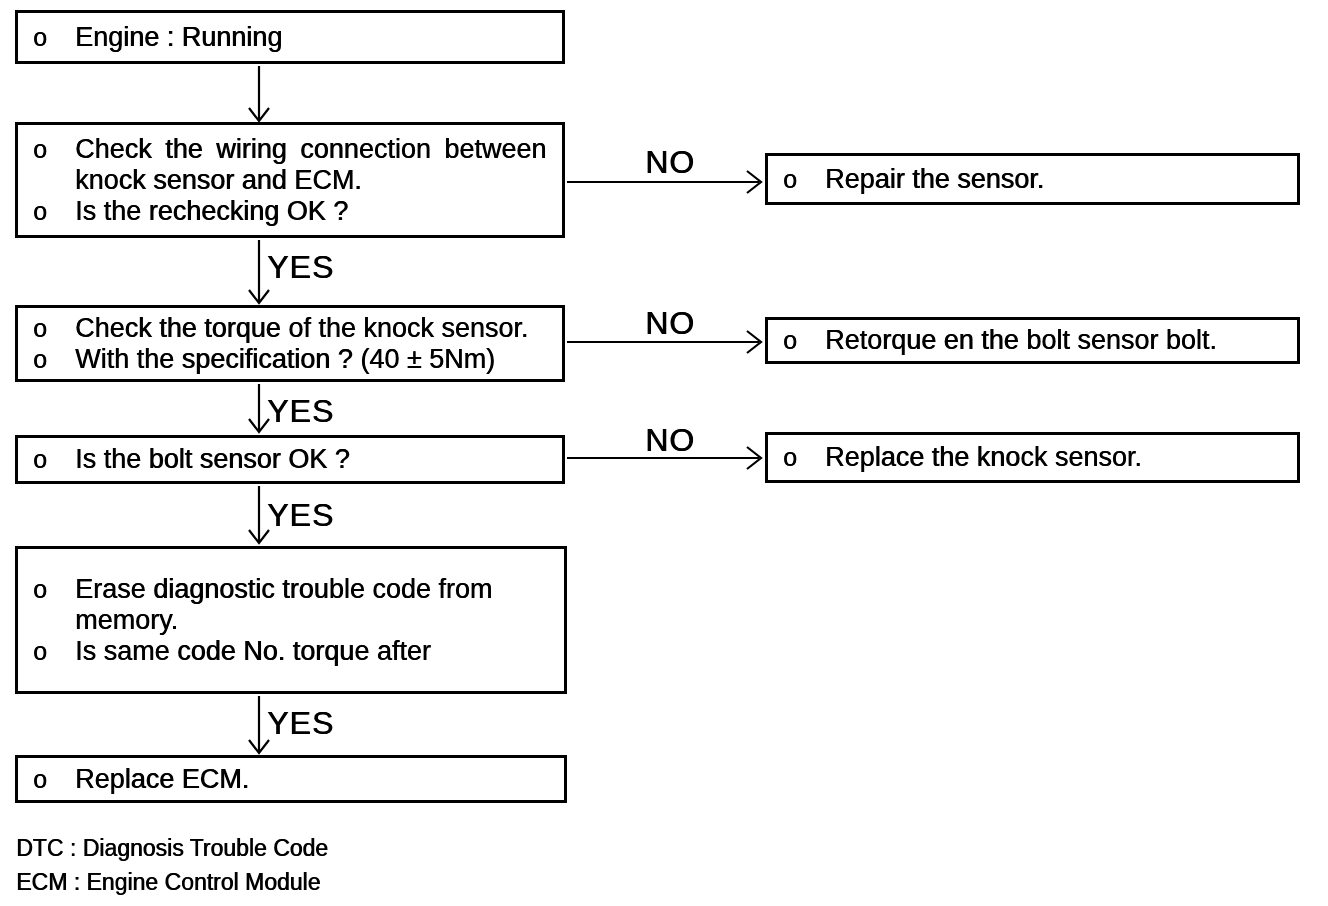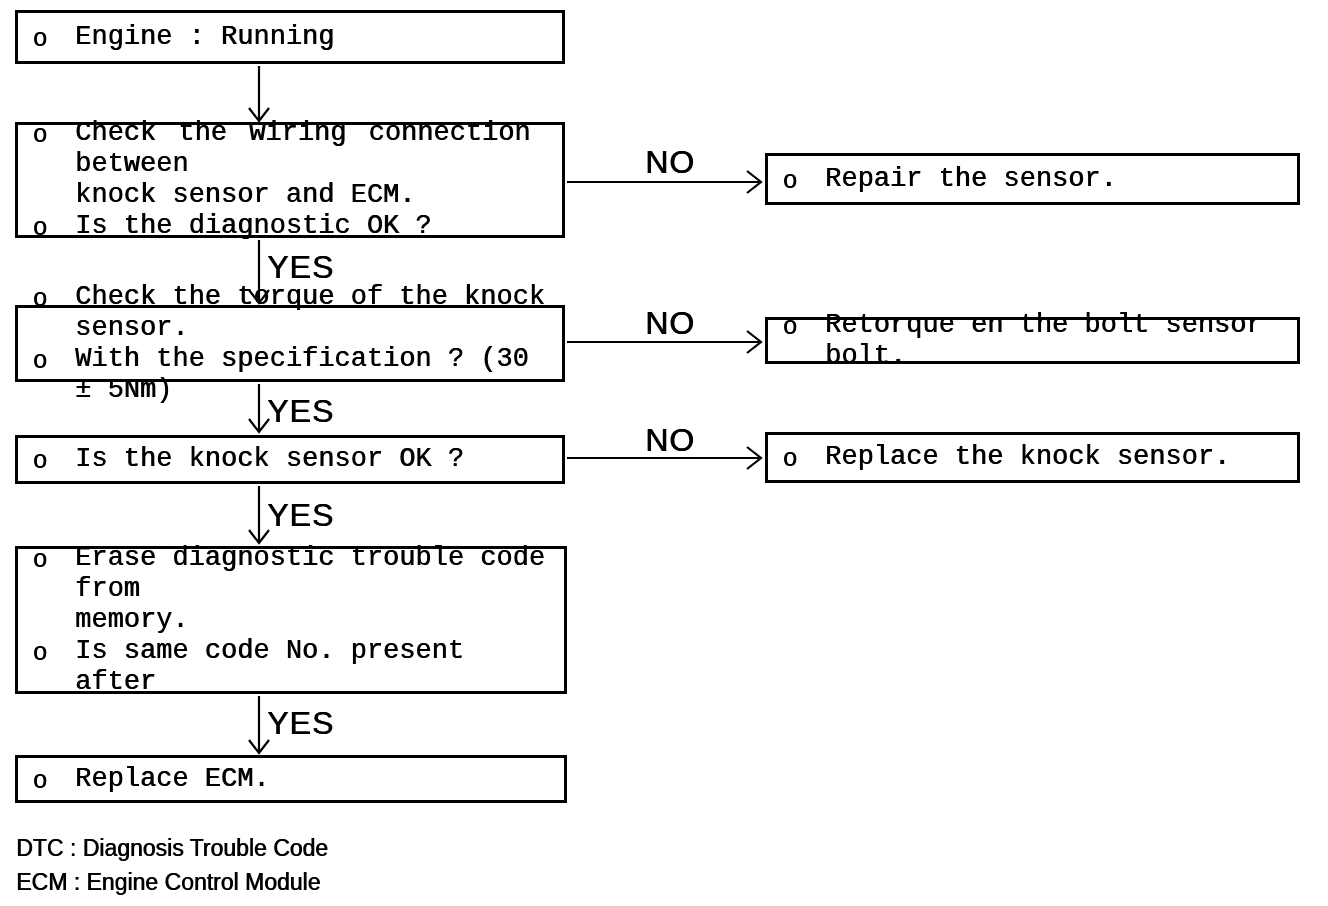--- a/index.html
+++ b/index.html
@@ -41,21 +41,20 @@
   }
   .bullet {
     flex: 0 0 57px;
     box-sizing: border-box;
     padding-left: 15px;
     font-size: 25px;
   }
   .text {
     flex: 1 1 auto;
     padding-right: 8px;
-    font-family: Liberation Mono, monospace;
   }
   .line {
     display: block;
   }
   .spread {
     word-spacing: 6px;
   }
   .edge-label {
     position: absolute;
     font-size: 32px;
@@ -106,61 +105,61 @@
     <div class="item">
       <span class="bullet">o</span>
       <span class="text">
         <span class="line spread">Check the wiring connection between</span>
         <span class="line">knock sensor and ECM.</span>
       </span>
     </div>
     <div class="item">
       <span class="bullet">o</span>
       <span class="text">
-          <span class="line">Is the diagnostic OK ?</span>
+          <span class="line">Is the rechecking OK ?</span>
         </span>
     </div>
   </div>
 
   <div class="box" style="left:15px; top:305px; width:550px; height:77px;">
     <div class="item">
       <span class="bullet">o</span>
       <span class="text">
           <span class="line">Check the torque of the knock sensor.</span>
         </span>
     </div>
     <div class="item">
       <span class="bullet">o</span>
       <span class="text">
-          <span class="line">With the specification ? (30 ± 5Nm)</span>
+          <span class="line">With the specification ? (40 ± 5Nm)</span>
         </span>
     </div>
   </div>
 
   <div class="box" style="left:15px; top:435px; width:550px; height:49px;">
     <div class="item">
       <span class="bullet">o</span>
       <span class="text">
-          <span class="line">Is the knock sensor OK ?</span>
+          <span class="line">Is the bolt sensor OK ?</span>
         </span>
     </div>
   </div>
 
   <div class="box" style="left:15px; top:546px; width:552px; height:148px;">
     <div class="item">
       <span class="bullet">o</span>
       <span class="text">
         <span class="line">Erase diagnostic trouble code from</span>
         <span class="line">memory.</span>
       </span>
     </div>
     <div class="item">
       <span class="bullet">o</span>
       <span class="text">
-        <span class="line">Is same code No. present after</span>
+        <span class="line">Is same code No. torque after</span>
       </span>
     </div>
   </div>
 
   <div class="box" style="left:15px; top:755px; width:552px; height:48px;">
     <div class="item">
       <span class="bullet">o</span>
       <span class="text">
           <span class="line">Replace ECM.</span>
         </span>

